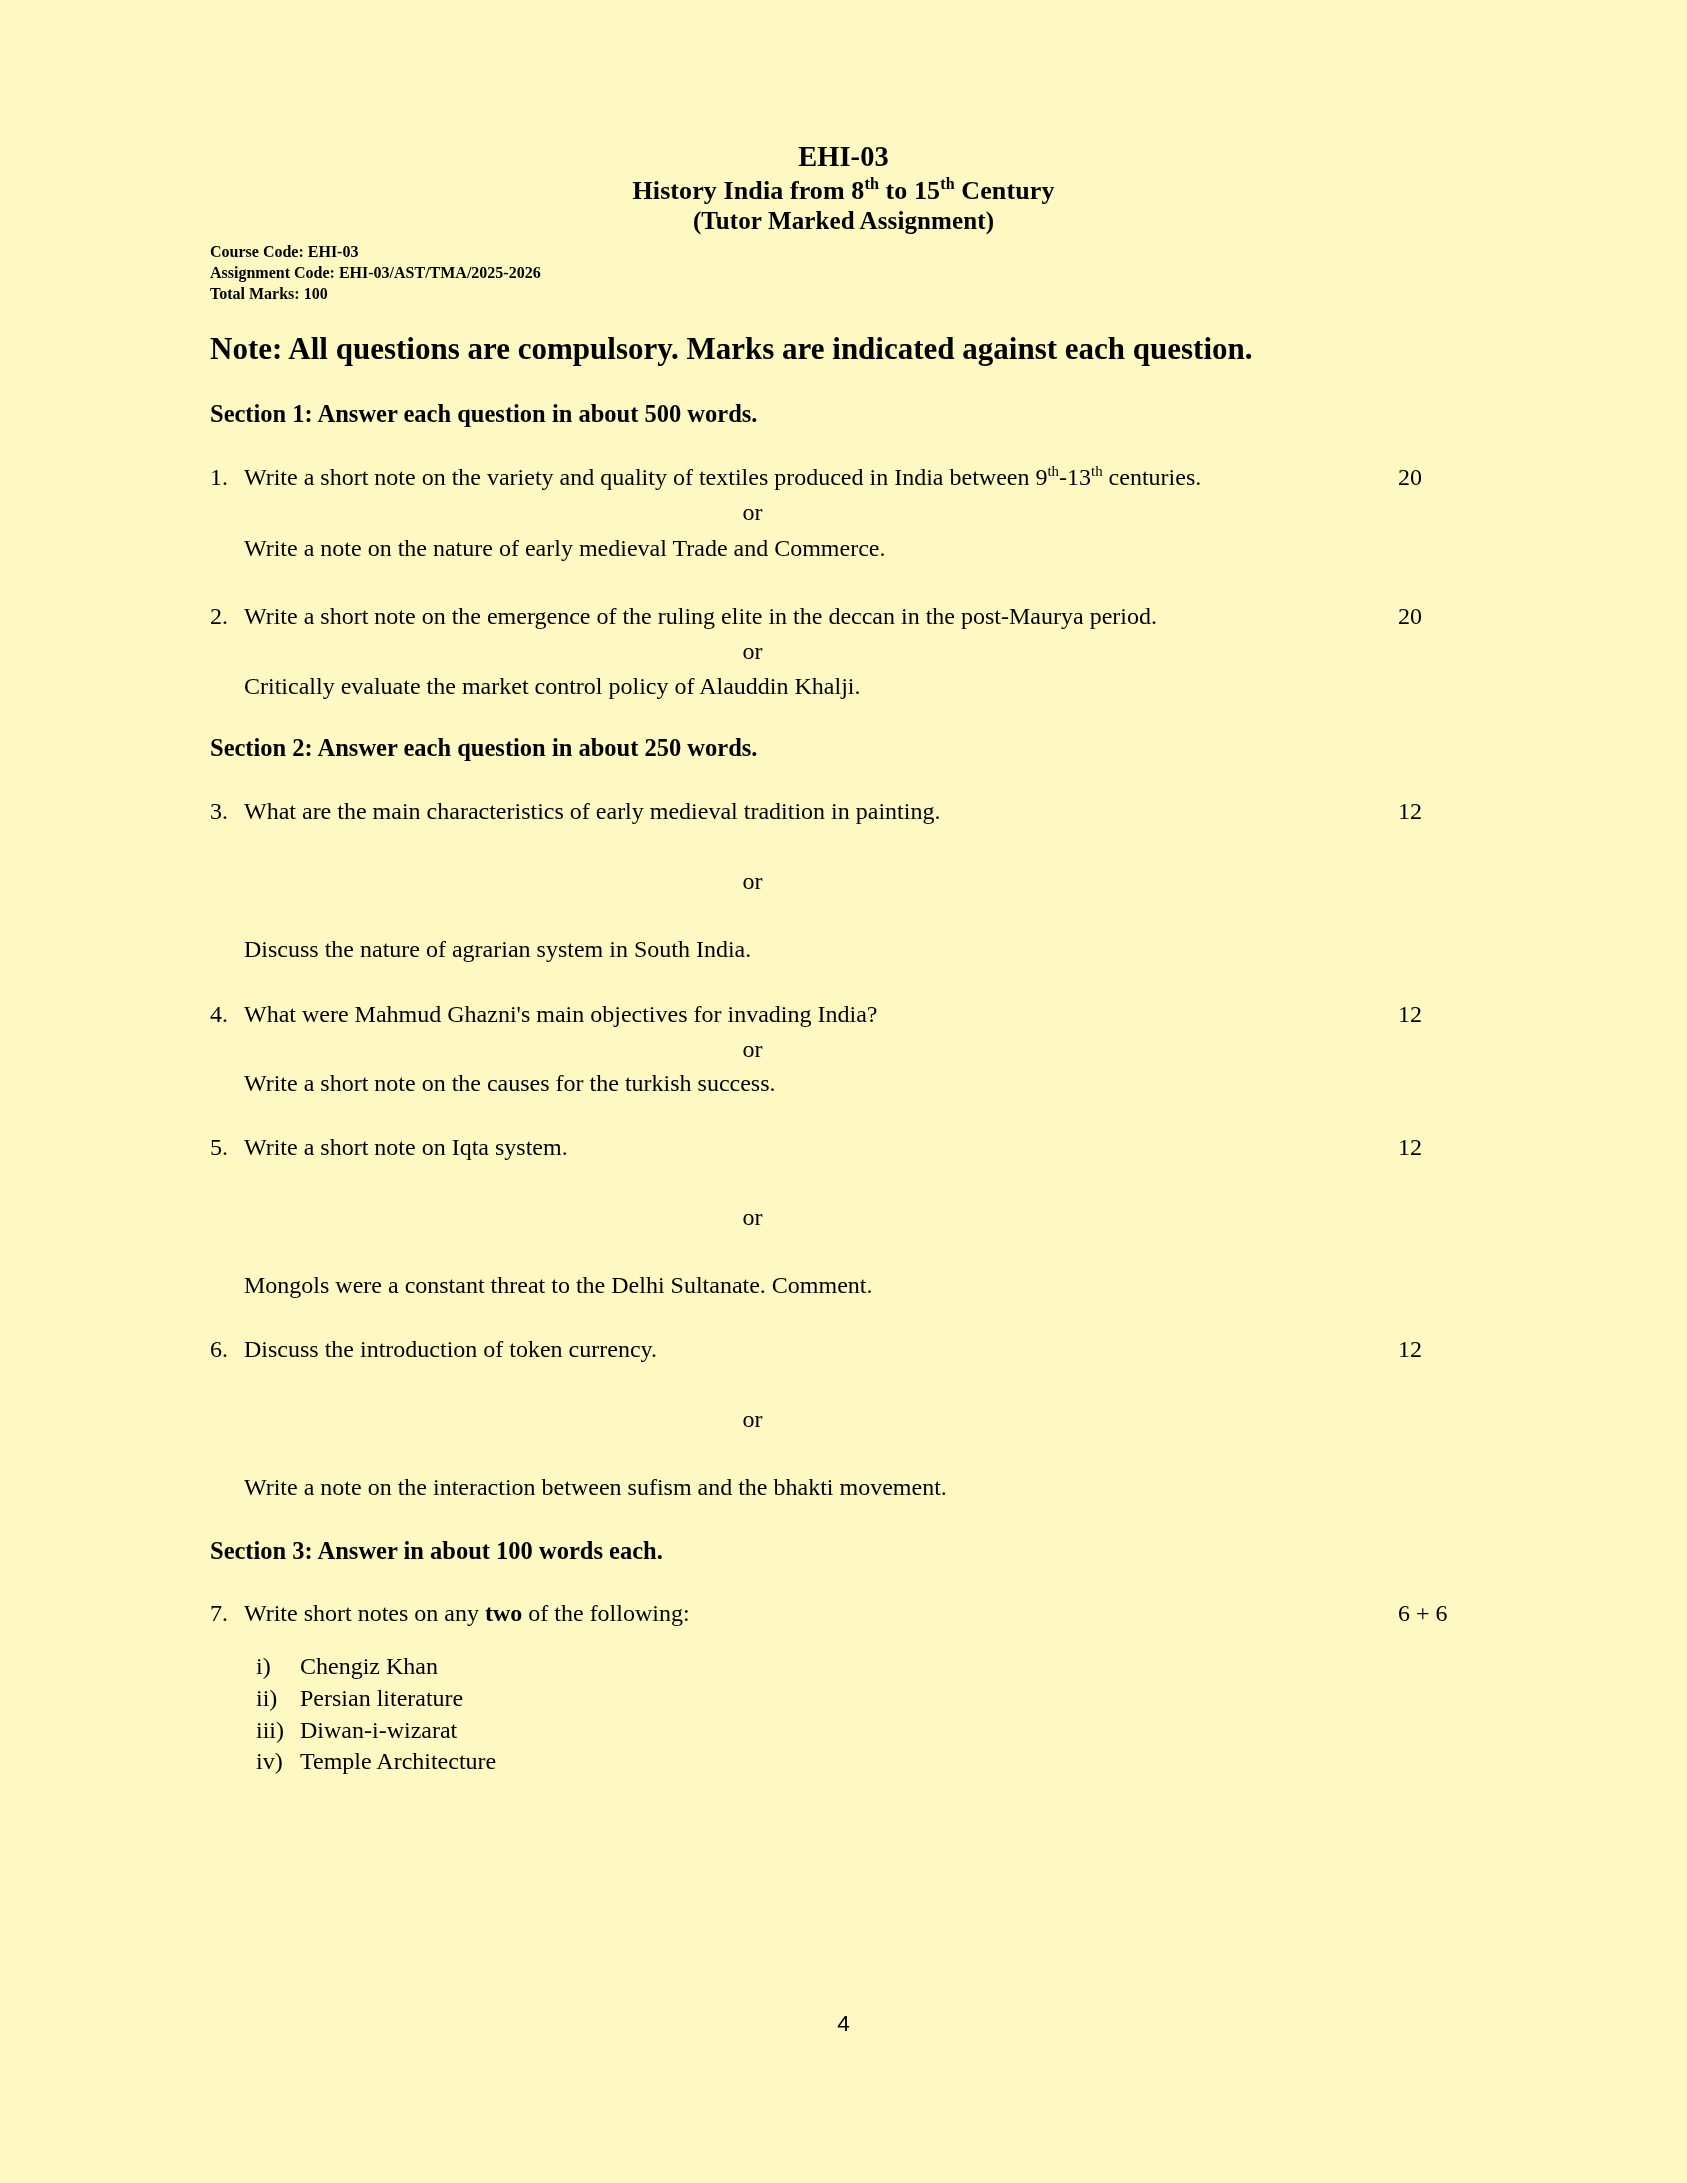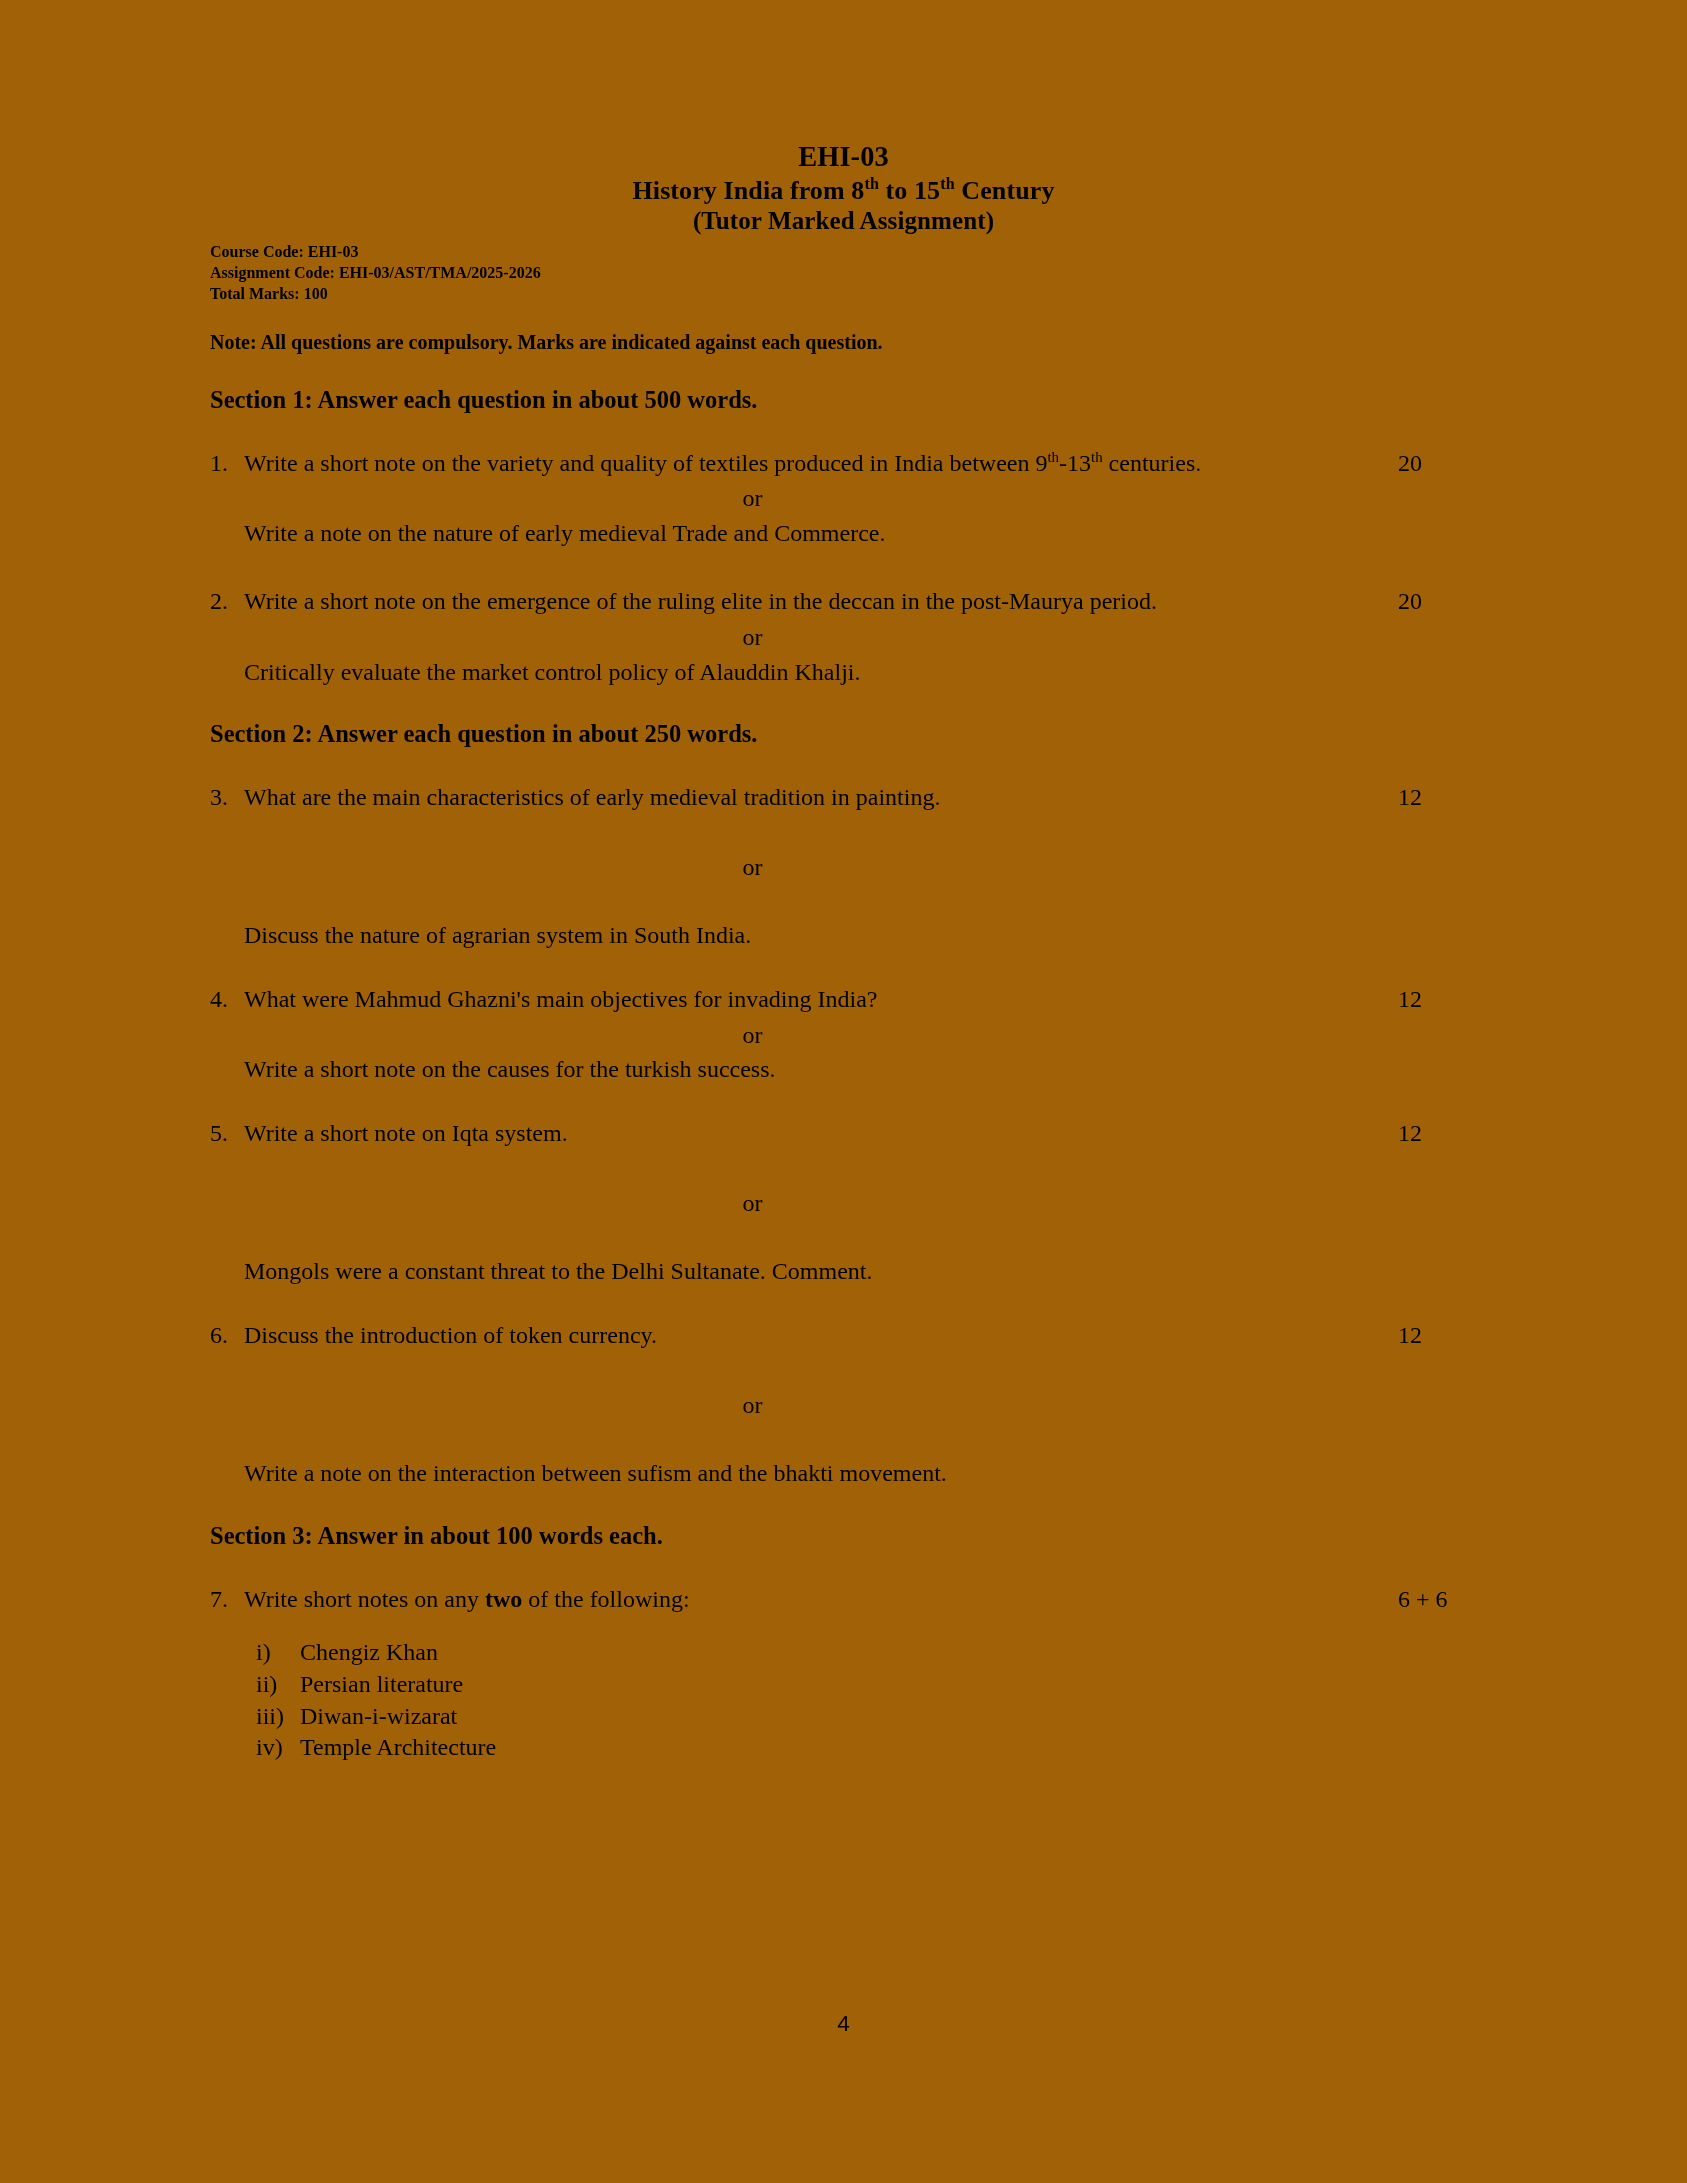--- a/index.html
+++ b/index.html
@@ -4,21 +4,21 @@
 <style>
   html, body {
     margin: 0;
     padding: 0;
     background: #ffffff;
   }
   .page {
     position: relative;
     width: 1687px;
     height: 2183px;
-    background: #a16207;
+    background: #fef9c3;
     font-family: "Liberation Serif", "DejaVu Serif", serif;
     color: #000000;
     box-sizing: border-box;
     overflow: hidden;
   }
   .content {
     position: absolute;
     left: 210px;
     top: 140px;
     width: 1267px;
@@ -47,21 +47,21 @@
     text-align: left;
     font-weight: bold;
     font-size: 16px;
     line-height: 1.33;
     margin-top: 4px;
   }
 
   
   .note-line {
     font-weight: bold;
-    font-size: 20px;
+    font-size: 31px;
     margin-top: 24px;
     line-height: 1.3;
   }
   .section-head {
     font-weight: bold;
     font-size: 24.5px;
     line-height: 1.3;
   }
   .section-head.s1 { margin-top: 29px; }
   .section-head.s2 { margin-top: 29px; }

